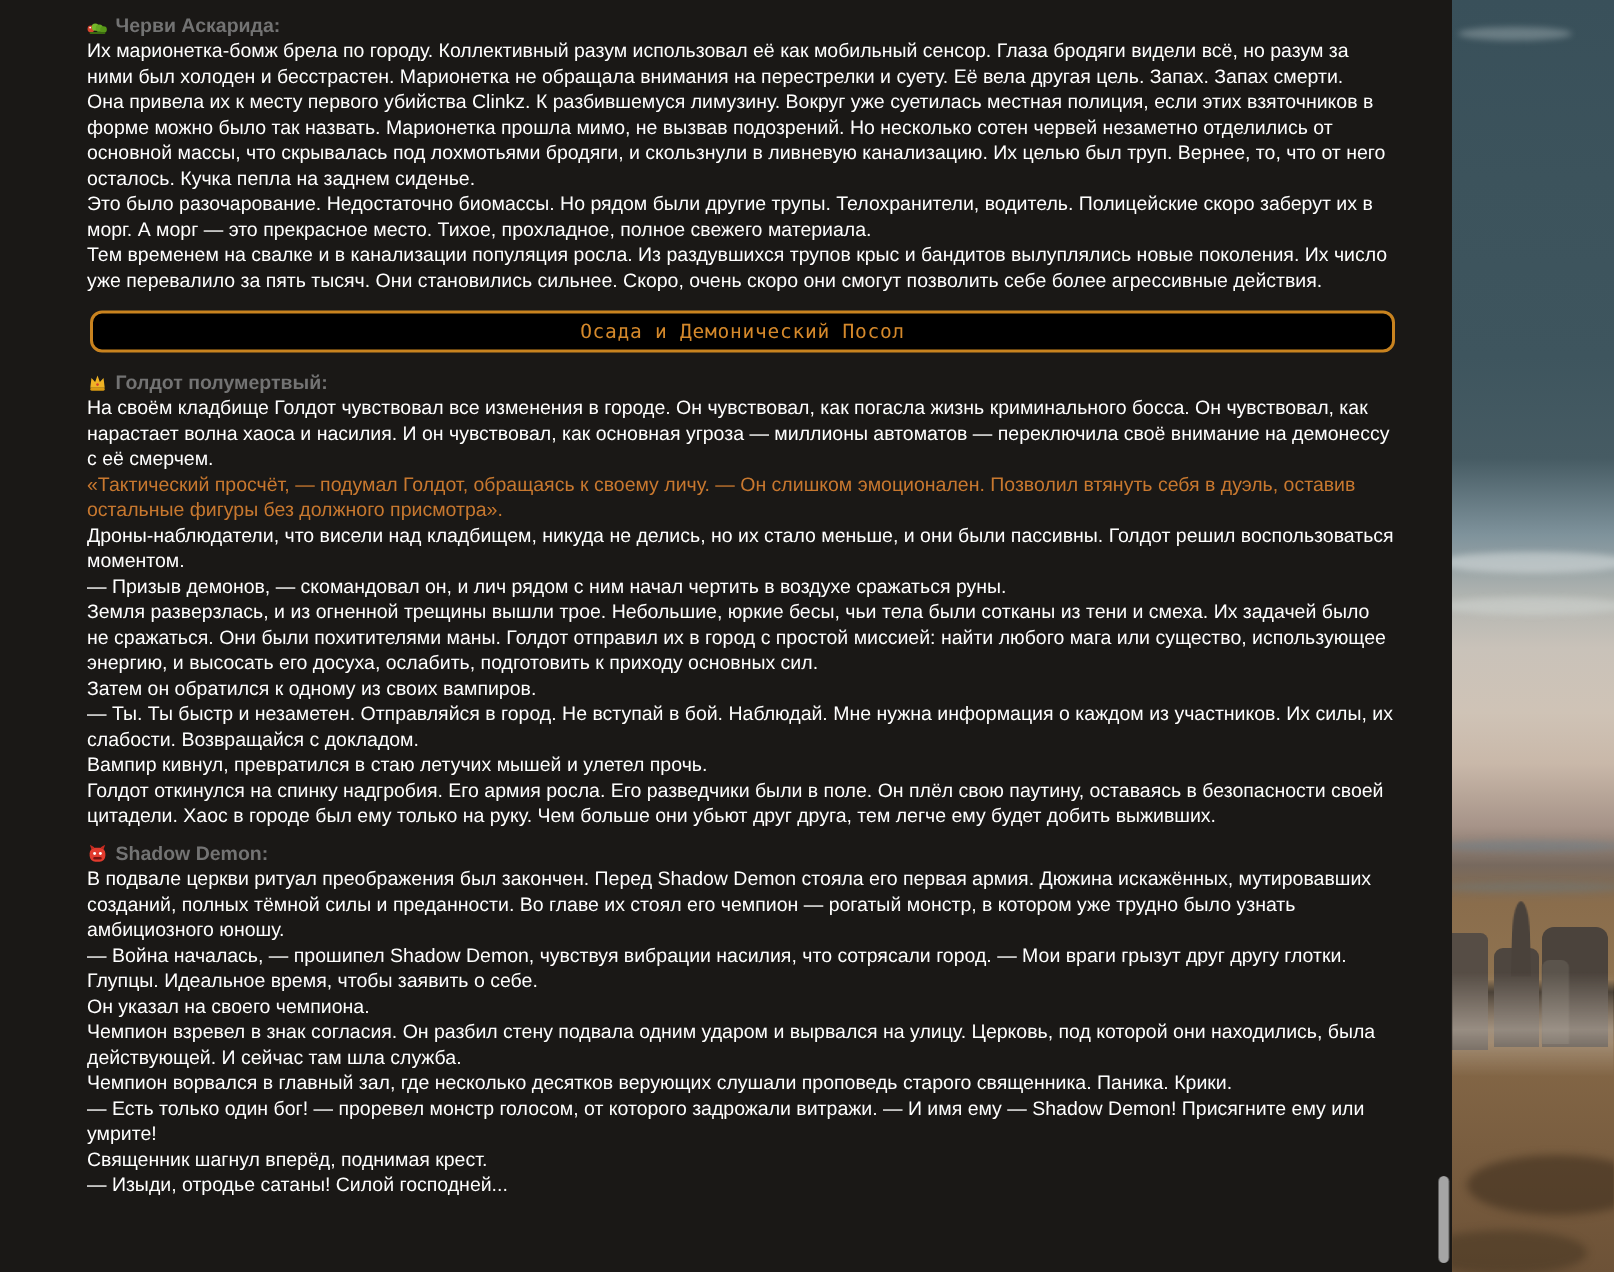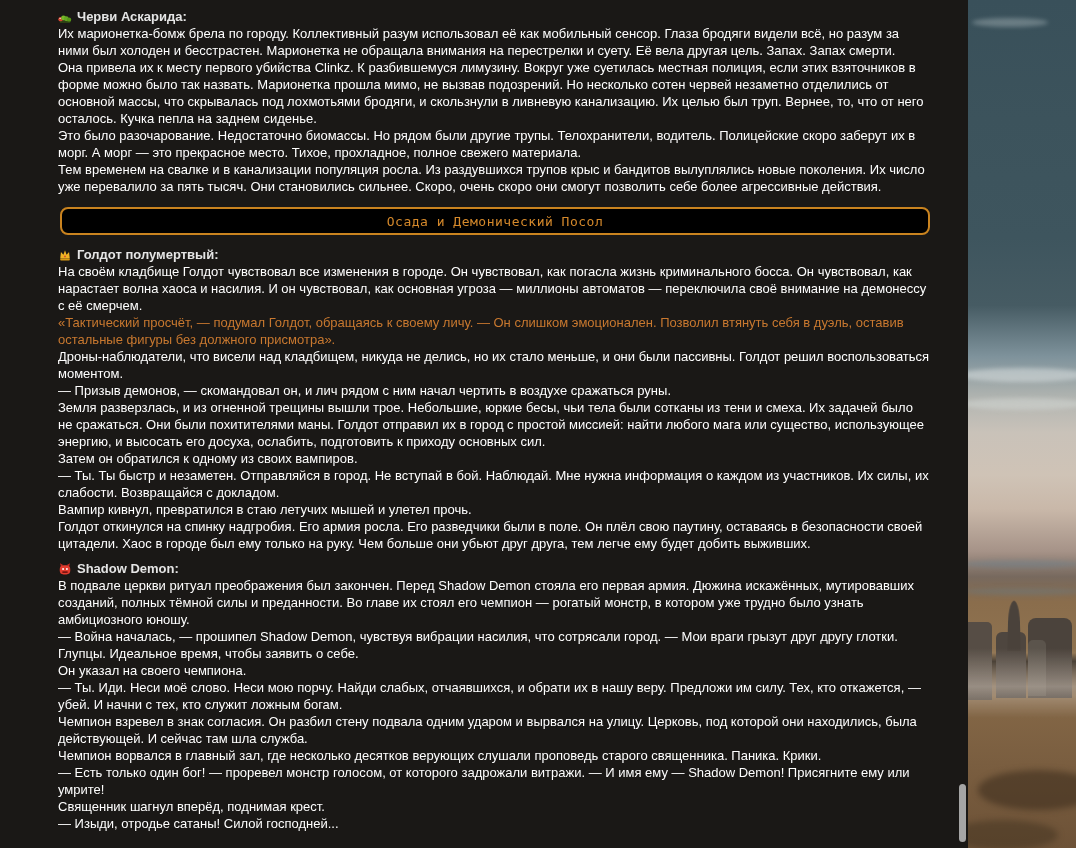--- a/index.html
+++ b/index.html
@@ -49,21 +49,21 @@
     position: absolute; top: 0; left: 0;
     width: 968px; height: 848px;
     background: #1a1816;
     padding: 6px 38px 0 58px;
     overflow: hidden;
   }
   .sec {
     margin: 8px 0 0 0;
     display: flex; align-items: center; gap: 5px;
     font-size: 13px; line-height: 17px;
-    font-weight: bold; color: #e5e5e5;
+    font-weight: bold; color: #737373;
   }
   section:first-of-type .sec { margin-top: 2px; }
   .icon { width: 14px; height: 14px; display: inline-block; flex: 0 0 14px; }
   .icon svg { display: block; }
   .paras p {
     margin: 0;
     font-size: 13px; line-height: 17px;
     color: #ffffff;
   }
   .paras p.accent { color: #c8782f; }
@@ -175,21 +175,20 @@
           <circle cx="10.2" cy="8" r="1.1" fill="#fff"></circle>
           <rect x="4.8" y="10.6" width="6.4" height="1.9" rx="0.9" fill="#7a1410"></rect>
         </svg>
       </span>
       <span class="sec-title">Shadow Demon:</span>
     </h3>
     <div class="paras">
         <p class="">В подвале церкви ритуал преображения был закончен. Перед Shadow Demon стояла его первая армия. Дюжина искажённых, мутировавших созданий, полных тёмной силы и преданности. Во главе их стоял его чемпион — рогатый монстр, в котором уже трудно было узнать амбициозного юношу.</p>
         <p class="">— Война началась, — прошипел Shadow Demon, чувствуя вибрации насилия, что сотрясали город. — Мои враги грызут друг другу глотки. Глупцы. Идеальное время, чтобы заявить о себе.</p>
         <p class="">Он указал на своего чемпиона.</p>
-        <p class="">— Ты. Иди. Неси моё слово. Неси мою порчу. Найди слабых, отчаявшихся, и обрати их в нашу веру. Предложи им силу. Тех, кто откажется, — убей. И начни с тех, кто служит ложным богам.</p>
         <p class="">Чемпион взревел в знак согласия. Он разбил стену подвала одним ударом и вырвался на улицу. Церковь, под которой они находились, была действующей. И сейчас там шла служба.</p>
         <p class="">Чемпион ворвался в главный зал, где несколько десятков верующих слушали проповедь старого священника. Паника. Крики.</p>
         <p class="">— Есть только один бог! — проревел монстр голосом, от которого задрожали витражи. — И имя ему — Shadow Demon! Присягните ему или умрите!</p>
         <p class="">Священник шагнул вперёд, поднимая крест.</p>
         <p class="">— Изыди, отродье сатаны! Силой господней...</p>
       </div>
   </section>
 
   <div class="scrollbar-track">
     <div class="scrollbar-thumb"></div>

